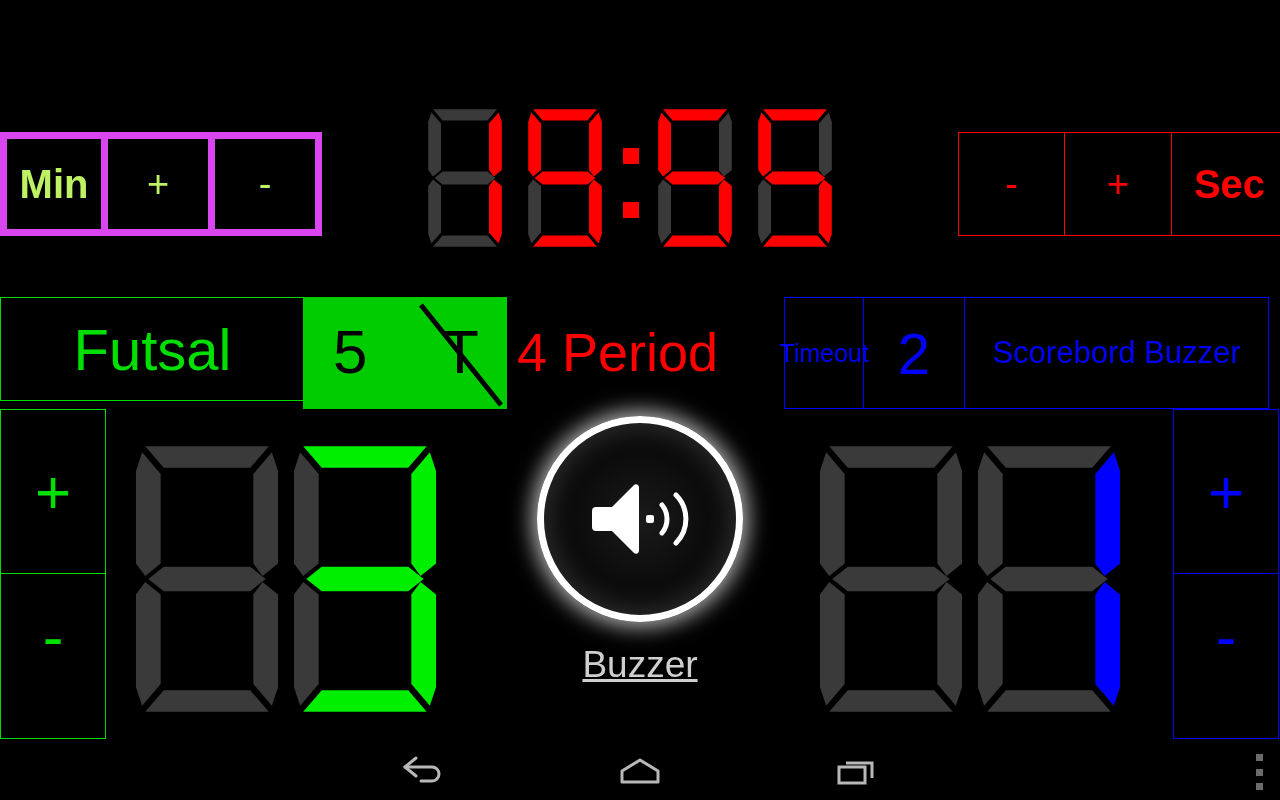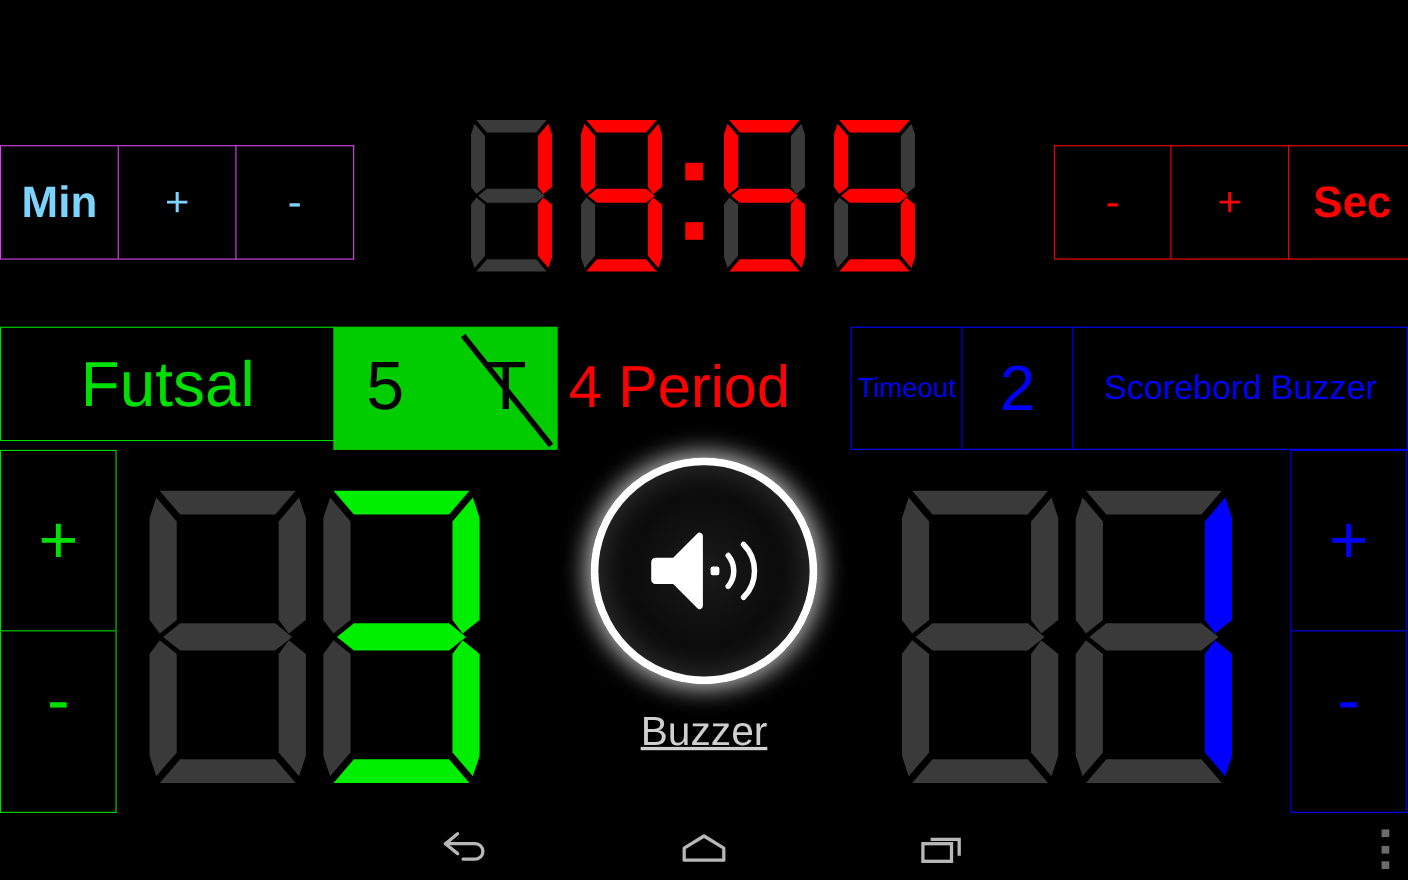--- a/index.html
+++ b/index.html
@@ -38,22 +38,22 @@
     justify-content: center;
     height: 100%;
   }
 
   
   #min-panel {
     left: 0px; top: 132px;
     width: 322px; height: 104px;
   }
   #min-panel .cell {
-    border: 1px solid #d946ef;
-    color: #7dd3fc;
+    border: 7px solid #d946ef;
+    color: #bef264;
   }
   #min-panel .cell + .cell { border-left: none; }
   #min-panel .c-label {
     width: 108px;
     font-size: 40px;
     font-weight: bold;
   }
   #min-panel .c-sign {
     width: 107px;
     font-size: 38px;
@@ -153,21 +153,21 @@
   #timeout-panel {
     left: 773px; top: 297px;
     width: 507px; height: 112px;
   }
   #timeout-panel .cell {
     border: 1px solid #0000ff;
     color: #0000ff;
   }
   #timeout-panel .cell + .cell { border-left: none; }
   #timeout-panel .to-label {
-    width: 102px;
+    width: 80px;
     font-size: 25px;
     text-align: right;
   }
   #timeout-panel .to-count {
     width: 101px;
     font-size: 58px;
   }
   #timeout-panel .to-title {
     width: 304px;
     font-size: 31px;

